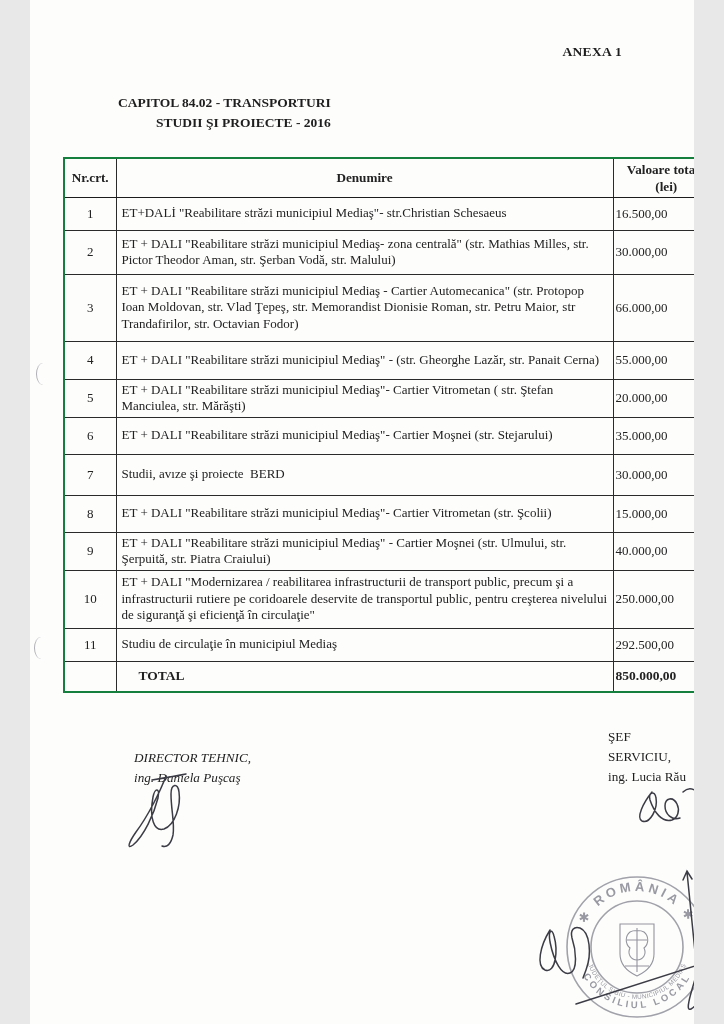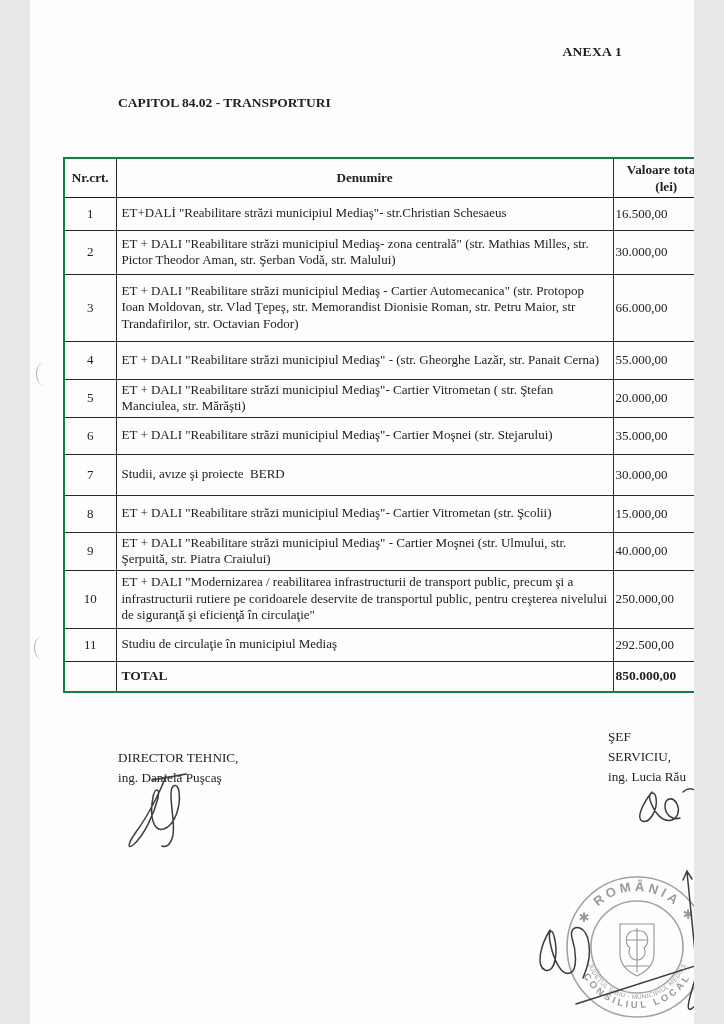--- a/index.html
+++ b/index.html
@@ -32,41 +32,42 @@
     vertical-align:middle;
     overflow:hidden;
   }
   th.h{font-weight:bold;text-align:center;font-size:13.2px;line-height:17px;}
   th.h-val{line-height:17px;}
   tr.hdr th{border-bottom:1.5px solid #1c1c1c;}
   td.c-nr{text-align:center;font-size:13px;}
   td.c-name{text-align:left;padding:2px 5px;line-height:16.5px;white-space:pre-wrap;}
   td.c-val{padding:2px 7px 2px 2px;font-size:13px;}
   tr.total-row td{font-weight:bold;border-top:1.5px solid #1c1c1c;font-size:13.5px;}
-  tr.total-row td.c-name{padding-left:5px;}
+  tr.total-row td.c-name{padding-left:22px;}
   .sig-block{position:absolute;font-size:13.2px;line-height:20px;}
-  .sig-left{left:88px;top:748px;}
+  .sig-left{left:104px;top:748px;font-style:italic;}
   .sig-right{left:578px;top:727px;}
   .ink{position:absolute;}
   .ink path{fill:none;stroke:#3c3c46;stroke-width:1.5;stroke-linecap:round;}
   .stamp-svg{position:absolute;left:505px;top:862px;}
   .stamp-svg .ring{fill:none;stroke:#8d8e99;stroke-width:1.6;}
   .stamp-svg text{fill:#83848f;font-family:"Liberation Sans","DejaVu Sans",sans-serif;}
   .stamp-svg .arms{fill:none;stroke:#7d7e8a;stroke-width:1.1;}
   .pen-mark{position:absolute;width:13px;height:22px;border-left:1.5px solid #aeaeb4;border-radius:50% 0 0 50%;}
 </style>
 </head>
 <body>
 
 <div class="page">
 
   <div class="annex">ANEXA 1</div>
 
   <div class="titles">
     <div>CAPITOL 84.02 - TRANSPORTURI</div>
+    <div>STUDII ŞI PROIECTE - 2016</div>
   </div>
 
   <table class="doc">
     <colgroup>
         <col style="width:52px">
         <col style="width:497px">
         <col style="width:107px">
       </colgroup>
     <tbody>
         <tr class="hdr" style="height:39px">

